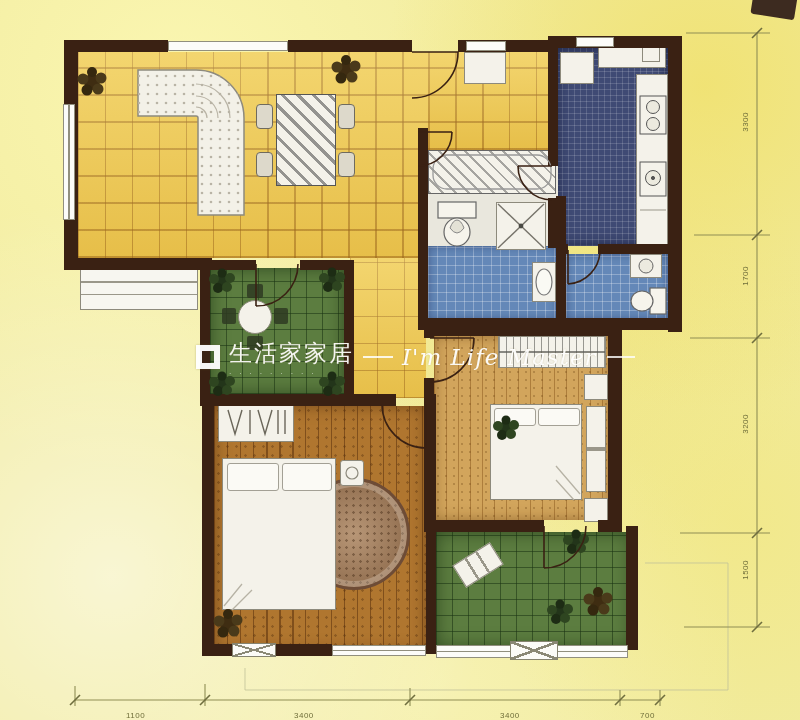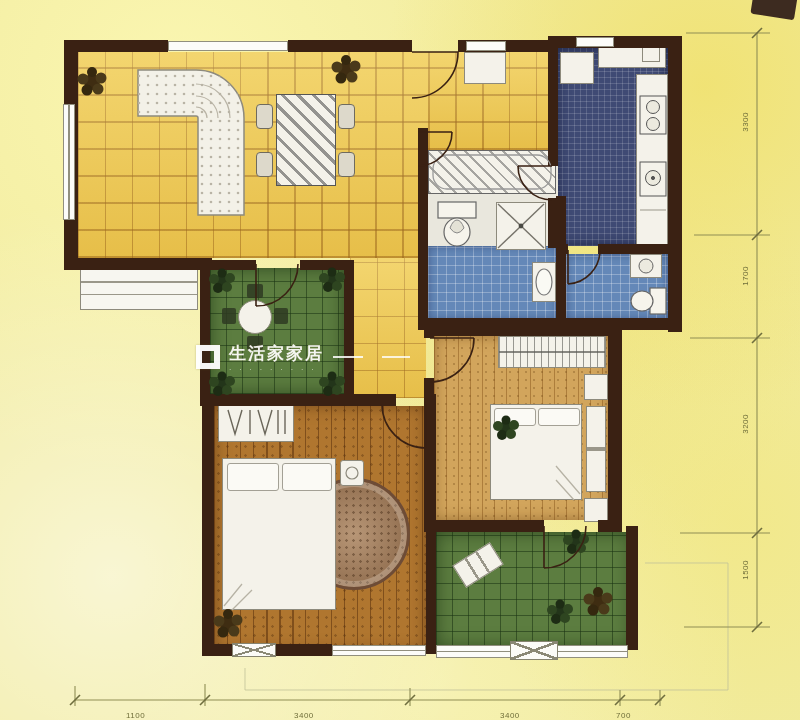--- a/index.html
+++ b/index.html
@@ -67,21 +67,21 @@
       background-image:linear-gradient(to bottom,transparent 30%,#9a978a 30%,#9a978a 34%,transparent 34%,transparent 62%,#9a978a 62%,#9a978a 66%,transparent 66%)}
   .lounge{background:#f4f2ea;border:1.5px solid #8d8a7c;
       background-image:linear-gradient(to right,transparent 30%,#9a978a 30%,#9a978a 36%,transparent 36%,transparent 60%,#9a978a 60%,#9a978a 66%,transparent 66%)}
   svg.overlay{position:absolute;left:0;top:0;z-index:4}
   .dimlabel{position:absolute;z-index:5;font-size:8px;line-height:9px;color:#6f6e3a;letter-spacing:.5px}
   .dimlabel.v{writing-mode:vertical-rl;transform:rotate(180deg)}
   .wm{position:absolute;left:196px;top:337px;z-index:6;display:flex;align-items:center;height:40px}
   .wm-logo{width:24px;height:24px;box-sizing:border-box;border:6px solid rgba(255,255,255,.95);
       background:transparent;box-shadow:0 0 2px rgba(120,110,60,.4)}
   .wm-brandcol{display:flex;flex-direction:column;margin-left:9px}
-  .wm-brand{font-size:17px;font-weight:bold;letter-spacing:2px;color:rgba(255,255,255,.93);
+  .wm-brand{font-size:23px;font-weight:normal;letter-spacing:2px;color:rgba(255,255,255,.93);
       text-shadow:0 0 2px rgba(150,130,60,.35)}
   .wm-tag{font-size:7px;letter-spacing:3px;color:rgba(255,255,255,.65);margin-top:1px}
   .wm-dash{width:30px;height:2px;background:rgba(255,255,255,.85);margin:0 9px}
   .wm-dash2{width:28px;height:1.5px;background:rgba(255,255,255,.8);margin-left:10px}
   .wm-script{font-family:"DejaVu Serif",serif;font-style:italic;font-size:23px;
       color:rgba(255,255,255,.95);letter-spacing:1px;white-space:nowrap;
       text-shadow:0 0 2px rgba(150,130,60,.3)}
   .corner-mark{position:absolute;z-index:6;left:752px;top:-7px;width:44px;height:24px;
       background:#33211a;transform:rotate(9deg);border-radius:3px;opacity:.95}
 </style>
@@ -307,26 +307,27 @@
     </g>
   </svg>
 
   <div class="dimlabel v" style="left:741px;top:112px">3300</div>
   <div class="dimlabel v" style="left:741px;top:266px">1700</div>
   <div class="dimlabel v" style="left:741px;top:414px">3200</div>
   <div class="dimlabel v" style="left:741px;top:560px">1500</div>
   <div class="dimlabel" style="left:126px;top:711px">1100</div>
   <div class="dimlabel" style="left:294px;top:711px">3400</div>
   <div class="dimlabel" style="left:500px;top:711px">3400</div>
-  <div class="dimlabel" style="left:616px;top:711px">700</div>
+  <div class="dimlabel" style="left:640px;top:711px">700</div>
 
   <div class="wm">
     <div class="wm-logo"></div>
     <div class="wm-brandcol">
       <div class="wm-brand">生活家家居</div>
       <div class="wm-tag">· · · · · · · · ·</div>
     </div>
     <div class="wm-dash"></div>
+    <div class="wm-script">I'm Life Master</div>
     <div class="wm-dash2"></div>
   </div>
 
   <div class="corner-mark"></div>
 </div>
 
 </body></html>

